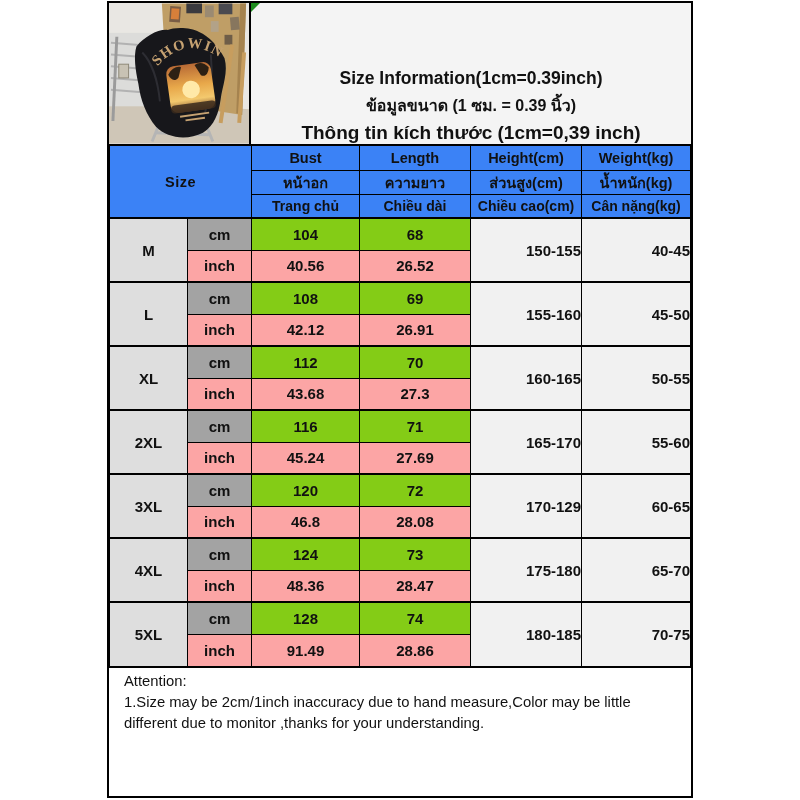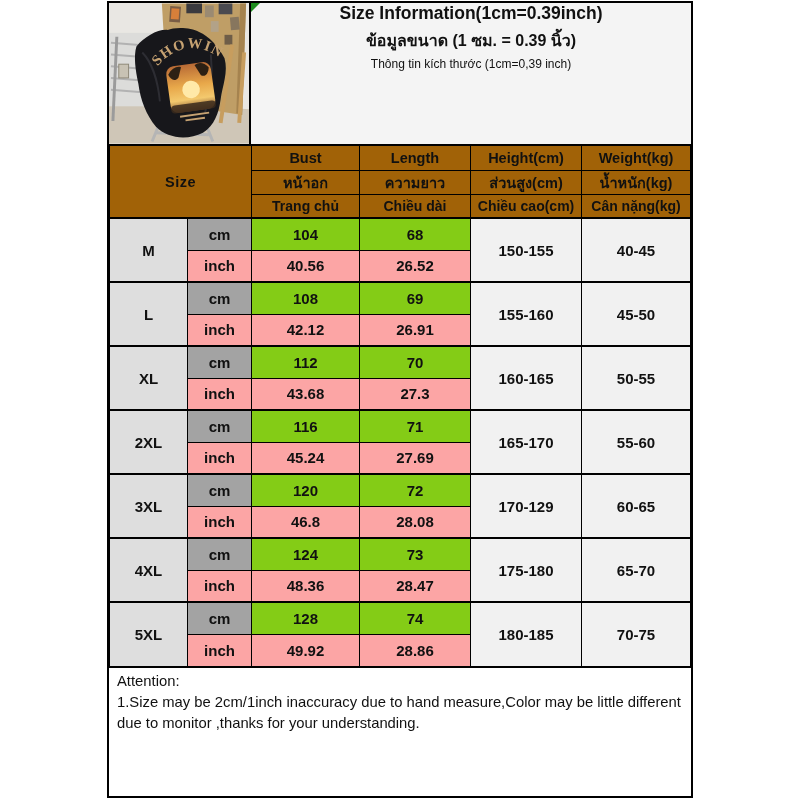--- a/index.html
+++ b/index.html
@@ -8,47 +8,47 @@
   .canvas { position:relative; width:800px; height:800px; background:#fff; overflow:hidden; }
 
   .sheet { position:absolute; left:107px; top:1px; width:586px; height:797px;
            border:2px solid #000; background:#fff; display:flex; flex-direction:column; }
 
   
   .top-row { display:flex; height:143px; flex:0 0 auto; border-bottom:2px solid #000; }
   .photo-cell { width:142px; flex:0 0 auto; border-right:2px solid #000; position:relative; overflow:hidden; background:#e9e7e3; }
   .photo-cell svg { display:block; width:100%; height:100%; }
   .title-cell { flex:1; background:#f4f4f4; position:relative;
-                display:flex; flex-direction:column; justify-content:flex-start; align-items:center; gap:4px; }
+                display:flex; flex-direction:column; justify-content:flex-end; align-items:center; gap:4px; }
   .title-en { font-size:17.5px; font-weight:bold; }
   .title-th { font-size:16px;  font-weight:bold; }
-  .title-vi { font-size:12px; font-weight:normal; }
+  .title-vi { font-size:19px; font-weight:bold; }
   .flag { position:absolute; left:0; top:0; width:0; height:0;
           border-top:9px solid #1e8c1e; border-right:9px solid transparent; }
 
   
   table.size-table { flex:0 0 auto; width:100%; border-collapse:collapse; table-layout:fixed; }
   .size-table th, .size-table td { border:1px solid #000; text-align:center; vertical-align:middle;
                                    font-weight:bold; overflow:hidden; }
-  .size-table thead th { height:24px; background:#a16207; font-size:14.5px; }
+  .size-table thead th { height:24px; background:#3b82f6; font-size:14.5px; }
   .size-table thead tr.vi-row th { font-size:14px;text-align:center; }
   th.size-hd { background:#dedede; font-size:30px; letter-spacing:0.5px; border-bottom:2px solid #000; border-right:1.5px solid #000; }
   .size-table thead tr:first-child th { border-top:none; }
   .size-table thead tr.vi-row th { border-bottom:2px solid #000; }
   .size-table tbody tr { height:32px; }
   .size-table tbody tr.cm-row td { border-top:2px solid #000; }
   .size-table tbody td { font-size:15px; }
   td.size-cell { background:#dedede; font-size:16px; }
   td.unit-cm  { background:#a3a3a3; }
   td.val-cm   { background:#84cc16; }
   td.unit-in, td.val-in { background:#fca5a5; }
-  td.merged   { background:#f1f1f1; }
+  td.merged   { background:#f1f1f1;text-align:right; }
 
   
-  .attention { flex:1 1 auto; background:#fff; padding:3px 7px 0 8px;
+  .attention { flex:1 1 auto; background:#fff; padding:3px 7px 0 15px;
                font-size:14.8px; line-height:1.45; font-weight:normal; border-top:1px solid #000; }
   .attention div { font-weight:normal; }
 </style>
 </head>
 <body>
 
 <div class="canvas">
   <div class="sheet">
 
     <div class="top-row">
@@ -253,21 +253,21 @@
         <tr class="cm-row">
           <td class="size-cell" rowspan="2">5XL</td>
           <td class="unit-cm">cm</td>
           <td class="val-cm">128</td>
           <td class="val-cm">74</td>
           <td class="merged" rowspan="2">180-185</td>
           <td class="merged" rowspan="2">70-75</td>
         </tr>
         <tr>
           <td class="unit-in">inch</td>
-          <td class="val-in">49.92</td>
+          <td class="val-in">91.49</td>
           <td class="val-in">28.86</td>
         </tr>
       </tbody>
     </table>
 
     <div class="attention">
       <div>Attention:</div>
       <div>1.Size may be 2cm/1inch inaccuracy due to hand measure,Color may be little different due to monitor ,thanks for your understanding.</div>
     </div>
 

